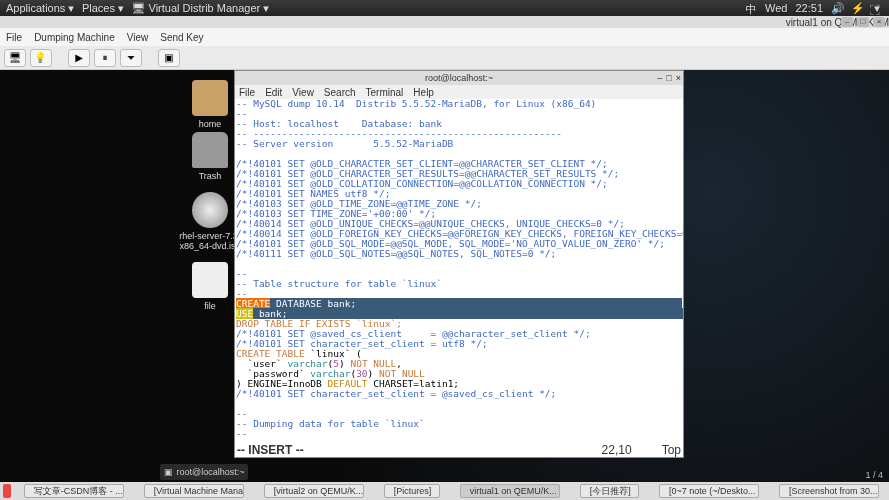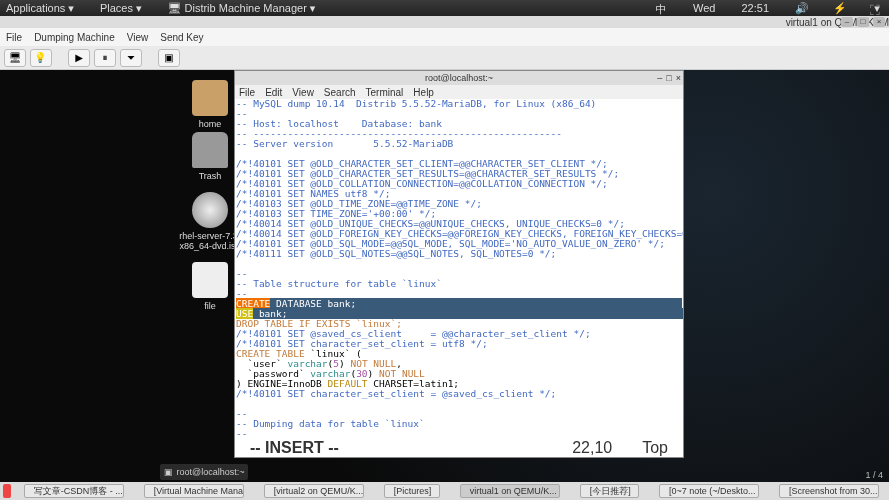--- a/index.html
+++ b/index.html
@@ -1,52 +1,52 @@
 <!DOCTYPE html>
 <html><head>
 <meta charset="utf-8">
 <style>
 *{box-sizing:border-box;margin:0;padding:0}
 body{width:889px;height:500px;font-family:sans-serif;font-size:11px;overflow:hidden;background:#000}
-.topbar{background:linear-gradient(#3a3a3a,#222);height:16px;display:flex;align-items:center;color:#ddd;padding:0 6px;gap:26px}
+.topbar{background:linear-gradient(#3a3a3a,#222);height:16px;display:flex;align-items:center;color:#ddd;padding:0 6px;gap:8px}
 .topbar .spacer{flex:1}
 .topbar .ind{width:12px;height:12px;text-align:center}
 .vmm-title{background:#ddd;height:12px;display:flex;align-items:center;justify-content:flex-end;color:#333;font-size:10px;position:relative}
 .vmm-title .wbtns{position:absolute;right:4px;display:flex;gap:4px}
 .vmm-title .wbtn{width:12px;height:10px;background:#bbb;border-radius:2px;font-size:8px;text-align:center;line-height:10px}
 .menubar{background:#f5f5f5;height:18px;display:flex;align-items:center;padding:0 6px;gap:12px;color:#333;font-size:10px}
 .toolbar{background:#eaeaea;height:24px;display:flex;align-items:center;padding:0 4px;gap:4px;border-bottom:1px solid #ccc}
 .tbtn{width:22px;height:18px;border:1px solid #bbb;border-radius:3px;background:#f5f5f5;display:flex;align-items:center;justify-content:center;font-size:10px}
 .vm-area{height:412px;background:#000;position:relative;overflow:hidden}
 .vm-desktop{position:absolute;inset:0;background:radial-gradient(circle at 80% 30%,#1a2530,#0a0a0a 60%)}
 .dicon{position:absolute;width:60px;text-align:center;color:#ddd;font-size:9px}
 .dicon .ibox{width:36px;height:36px;margin:0 auto 3px;border-radius:4px}
 .term{position:absolute;left:234px;top:0;width:450px;height:388px;background:#fff;border:1px solid #888;display:flex;flex-direction:column}
 .term-title{background:#ddd;height:14px;display:flex;align-items:center;justify-content:center;font-size:9px;position:relative;color:#333}
 .term-title .tbtns{position:absolute;right:2px;display:flex;gap:4px;font-size:9px}
 .term-menu{height:14px;background:#f0f0f0;display:flex;align-items:center;padding:0 4px;gap:10px;font-size:10px;color:#333}
 .term-body{flex:1;background:#fff;font-family:monospace;font-size:9.5px;line-height:10px;white-space:pre;overflow:hidden;padding:0 1px}
 .c-b{color:#4169c1}.c-o{color:#c17a3a}.c-y{color:#b8860b}.c-t{color:#2e8b8b}.c-m{color:#a050a0}
 .hl-o{background:#f07000;color:#fff}.hl-b{background:#d0c010}
 .sel{background:#3a5a7a;color:#fff}
-.status{display:flex;font-size:16px;padding:0 15px;color:#333}
+.status{display:flex;font-size:12px;padding:0 2px;color:#333}
 .vm-task{position:absolute;left:160px;bottom:2px;height:16px;display:flex;align-items:center;gap:4px;color:#ccc;font-size:9px;background:#2a2a2a;padding:0 4px;border-radius:2px}
 .page{position:absolute;right:6px;bottom:2px;color:#bbb;font-size:9px}
 .fs{position:absolute;right:4px;top:2px;width:20px;height:20px;color:#888;font-size:14px;text-align:center}
 .host-task{height:18px;background:#ddd;display:flex;align-items:center;font-size:9px;color:#333}
 .host-task .tbtn2{height:14px;border:1px solid #aaa;border-radius:2px;padding:0 9px;margin:0 10px;display:flex;align-items:center;background:#e8e8e8;max-width:100px;overflow:hidden;white-space:nowrap}
 .host-task .tbtn2.act{background:#ccc}
 </style>
 </head>
 <body>
 
 <div class="topbar">
   <span>Applications ▾</span>
   <span>Places ▾</span>
-  <span>🖥 <span>Distrib Machine Manager ▾</span></span>
+  <span>🖥 <span>Virtual Distrib Manager ▾</span></span>
   <span class="spacer"></span>
   <span class="ind">中 ▾</span>
   <span>Wed</span>
   <span>22:51</span>
   <span class="ind">🔊</span>
   <span class="ind">⚡</span>
   <span class="ind">▾</span>
 </div>
 
 <div class="vmm-title">

